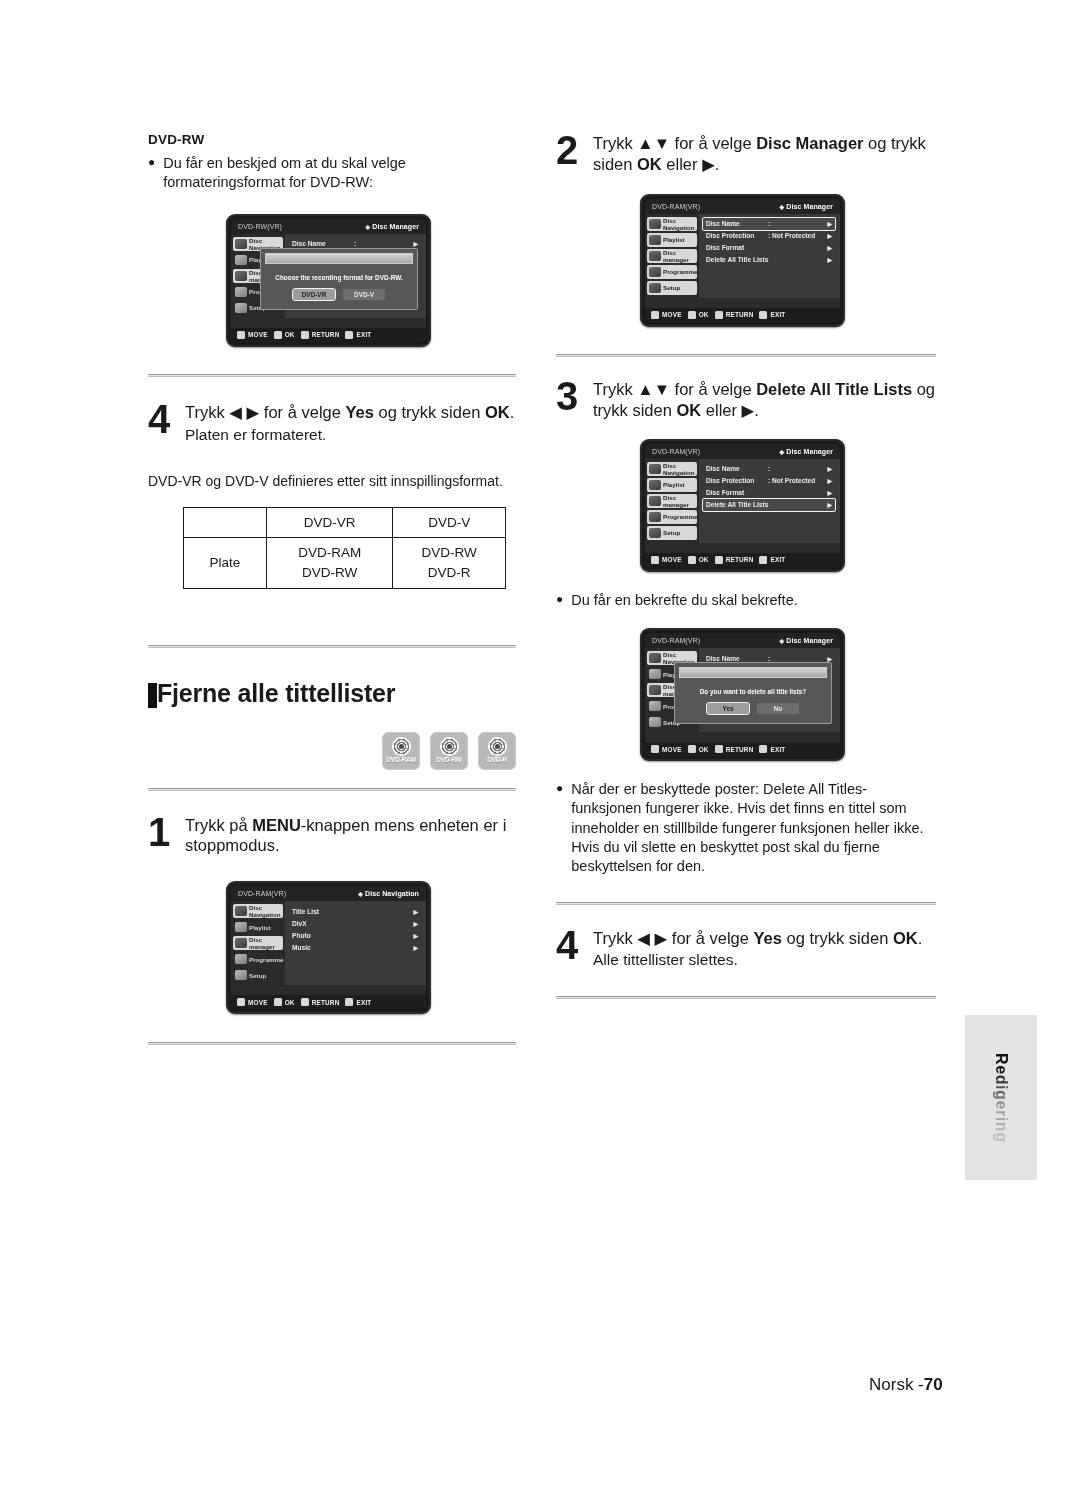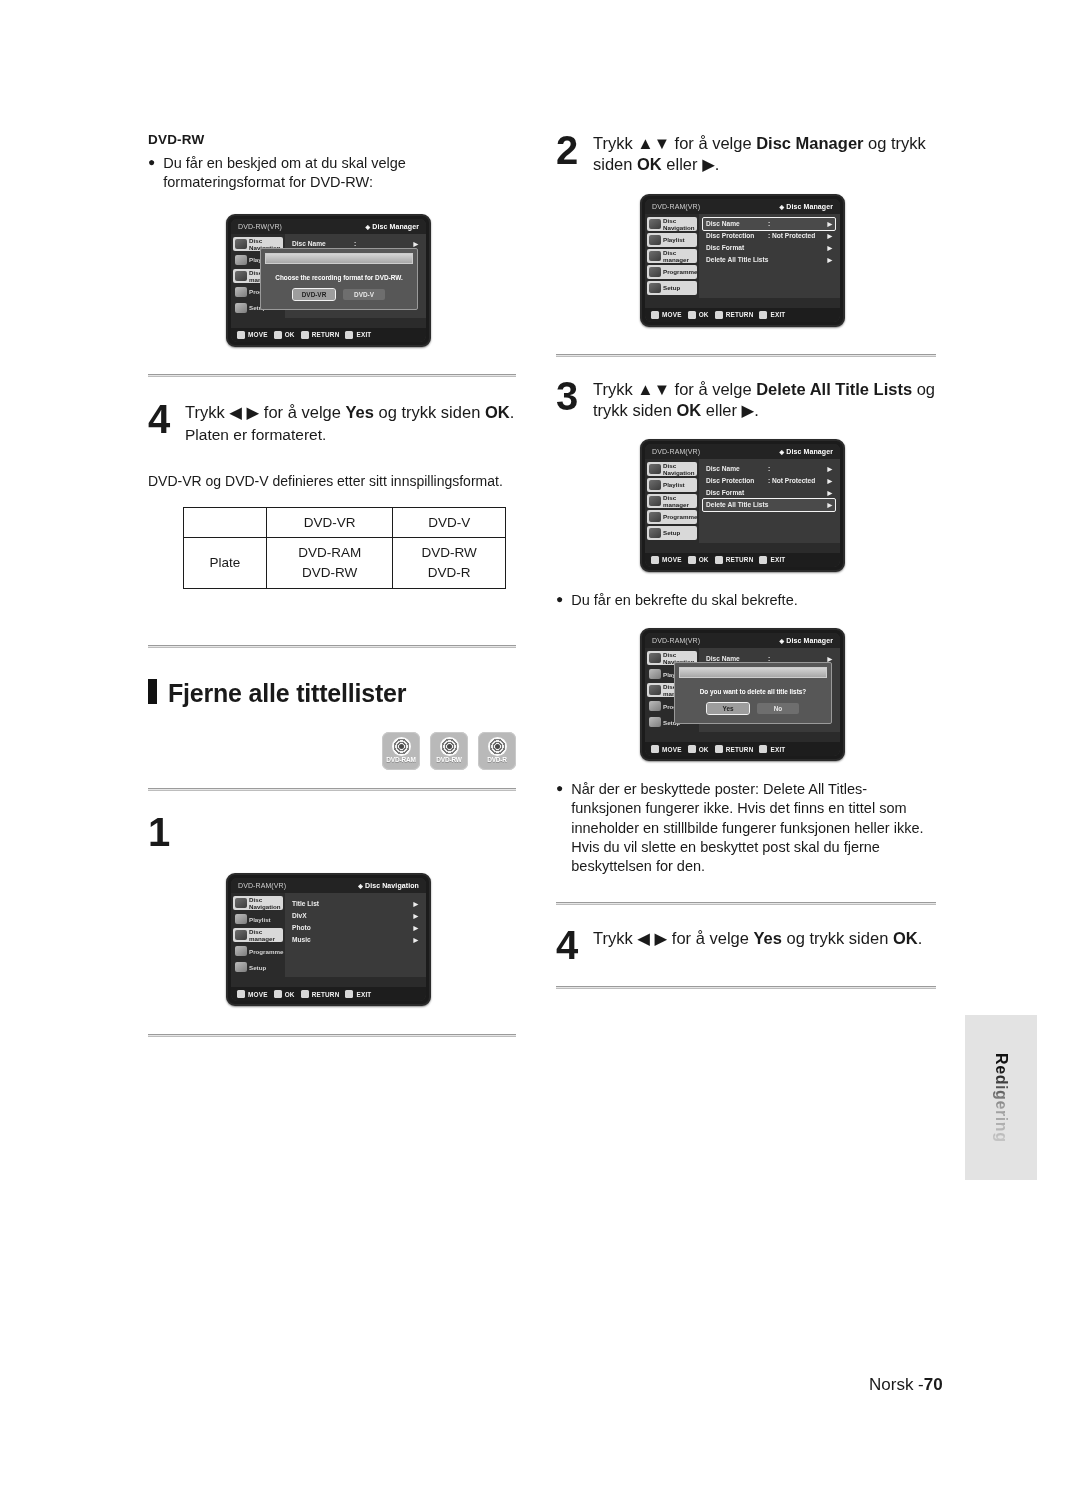--- a/index.html
+++ b/index.html
@@ -24,21 +24,21 @@
              flex:0 0 auto;width:26px;text-align:left;padding-top:2px;}
   .step .body{font-size:16.5px;line-height:1.27;flex:1 1 auto;padding-top:1px;}
   .step .body b{font-weight:bold;}
   .sub{font-size:15.5px;line-height:1.3;}
 
   .rule{height:3px;background:linear-gradient(to bottom,#9b9b9b 0,#9b9b9b 1px,#e6e6e6 1px,#e6e6e6 2px,#bdbdbd 2px,#bdbdbd 3px);}
 
   .boldnote{font-size:14px;font-weight:normal;line-height:1.3;}
 
   
-  .section-head{display:flex;align-items:flex-start;gap:11px;}
+  .section-head{display:flex;align-items:flex-end;gap:0;}
   .section-head .bar{width:9px;height:25px;background:#111;flex:0 0 auto;}
   .section-head .ttl{font-size:25px;font-weight:bold;letter-spacing:-.2px;}
 
   
   .badges{display:flex;gap:10px;justify-content:flex-end;}
   .badge{width:38px;height:38px;border-radius:7px;background:#b9b9b9;
          display:flex;flex-direction:column;align-items:center;justify-content:center;gap:1px;
          box-shadow:inset 0 0 0 1px #c9c9c9;}
   .badge .disc{width:19px;height:19px;border-radius:50%;
                background:radial-gradient(circle at 50% 50%,#5c5c5c 0 14%,#f2f2f2 14% 24%,#6e6e6e 24% 34%,#efefef 34% 46%,#7a7a7a 46% 58%,#fafafa 58% 78%,#8a8a8a 78% 100%);
@@ -254,20 +254,23 @@
       <div class="badge">
         <span class="disc"></span>
         <span class="lbl">DVD-R</span>
       </div>
     </div>
 
     <div class="rule" style="margin-top:18px;"></div>
 
     <div class="step" style="margin-top:23px;">
       <div class="num">1</div>
+      <div class="body">
+        <span>Trykk på </span><b>MENU</b><span>-knappen mens enheten er i stoppmodus.</span>
+      </div>
     </div>
 
     <div style="margin:25px 0 0 78px;">
       <div class="osd">
         <div class="inner">
           <div class="title">
             <span class="dl">DVD-RAM(VR)</span>
             <span class="dr"><span class="dia">◈</span><span>Disc Navigation</span></span>
           </div>
           <div class="main">
@@ -605,20 +608,21 @@
       <span class="dot">●</span>
       <span class="btxt">Når der er beskyttede poster: Delete All Titles-funksjonen fungerer ikke. Hvis det finns en tittel som inneholder en stilllbilde fungerer funksjonen heller ikke. Hvis du vil slette en beskyttet post skal du fjerne beskyttelsen for den.</span>
     </div>
 
     <div class="rule" style="margin-top:25px;"></div>
 
     <div class="step" style="margin-top:22px;">
       <div class="num">4</div>
       <div class="body">
         <span>Trykk </span><span>◀ ▶</span><span> for å velge </span><b>Yes</b><span> og trykk siden </span><b>OK</b><span>.</span>
+        <div class="sub" style="margin-top:2px;">Alle tittellister slettes.</div>
       </div>
     </div>
 
     <div class="rule" style="margin-top:25px;"></div>
   </div>
 
   <div class="sidetab">
     <span>Redigering</span>
   </div>
 

